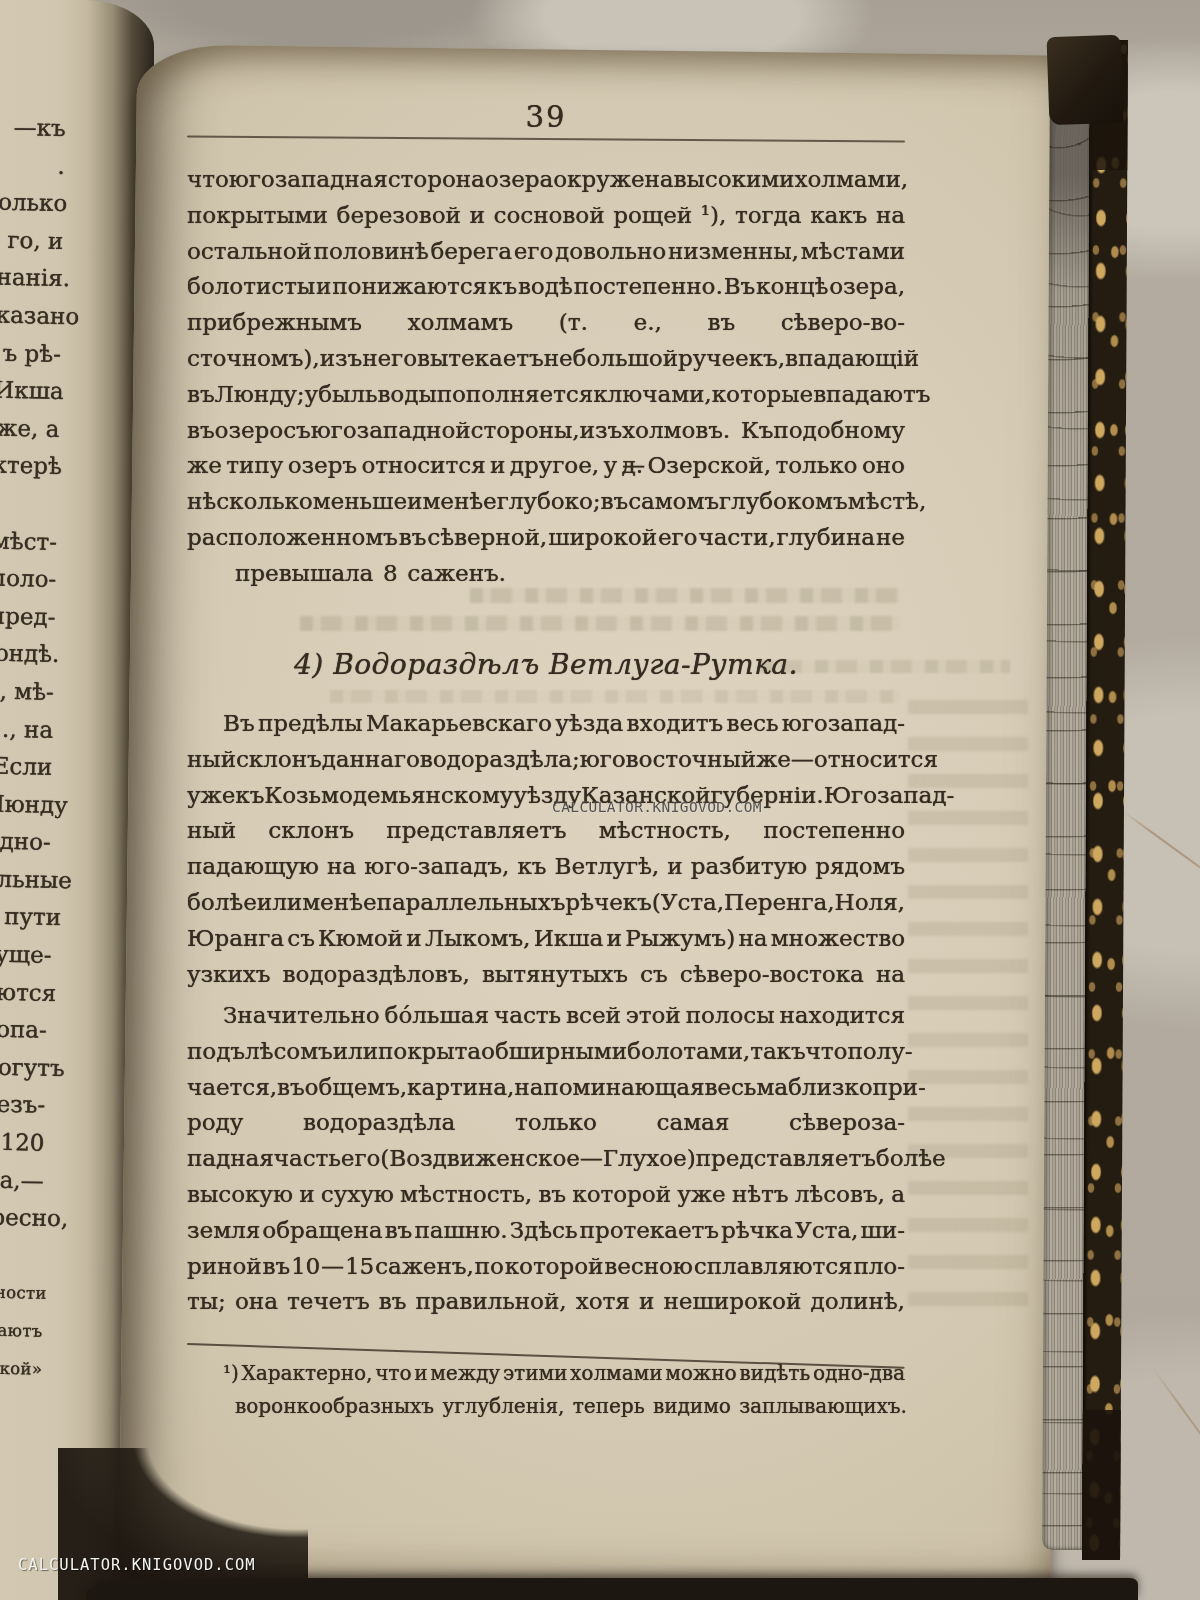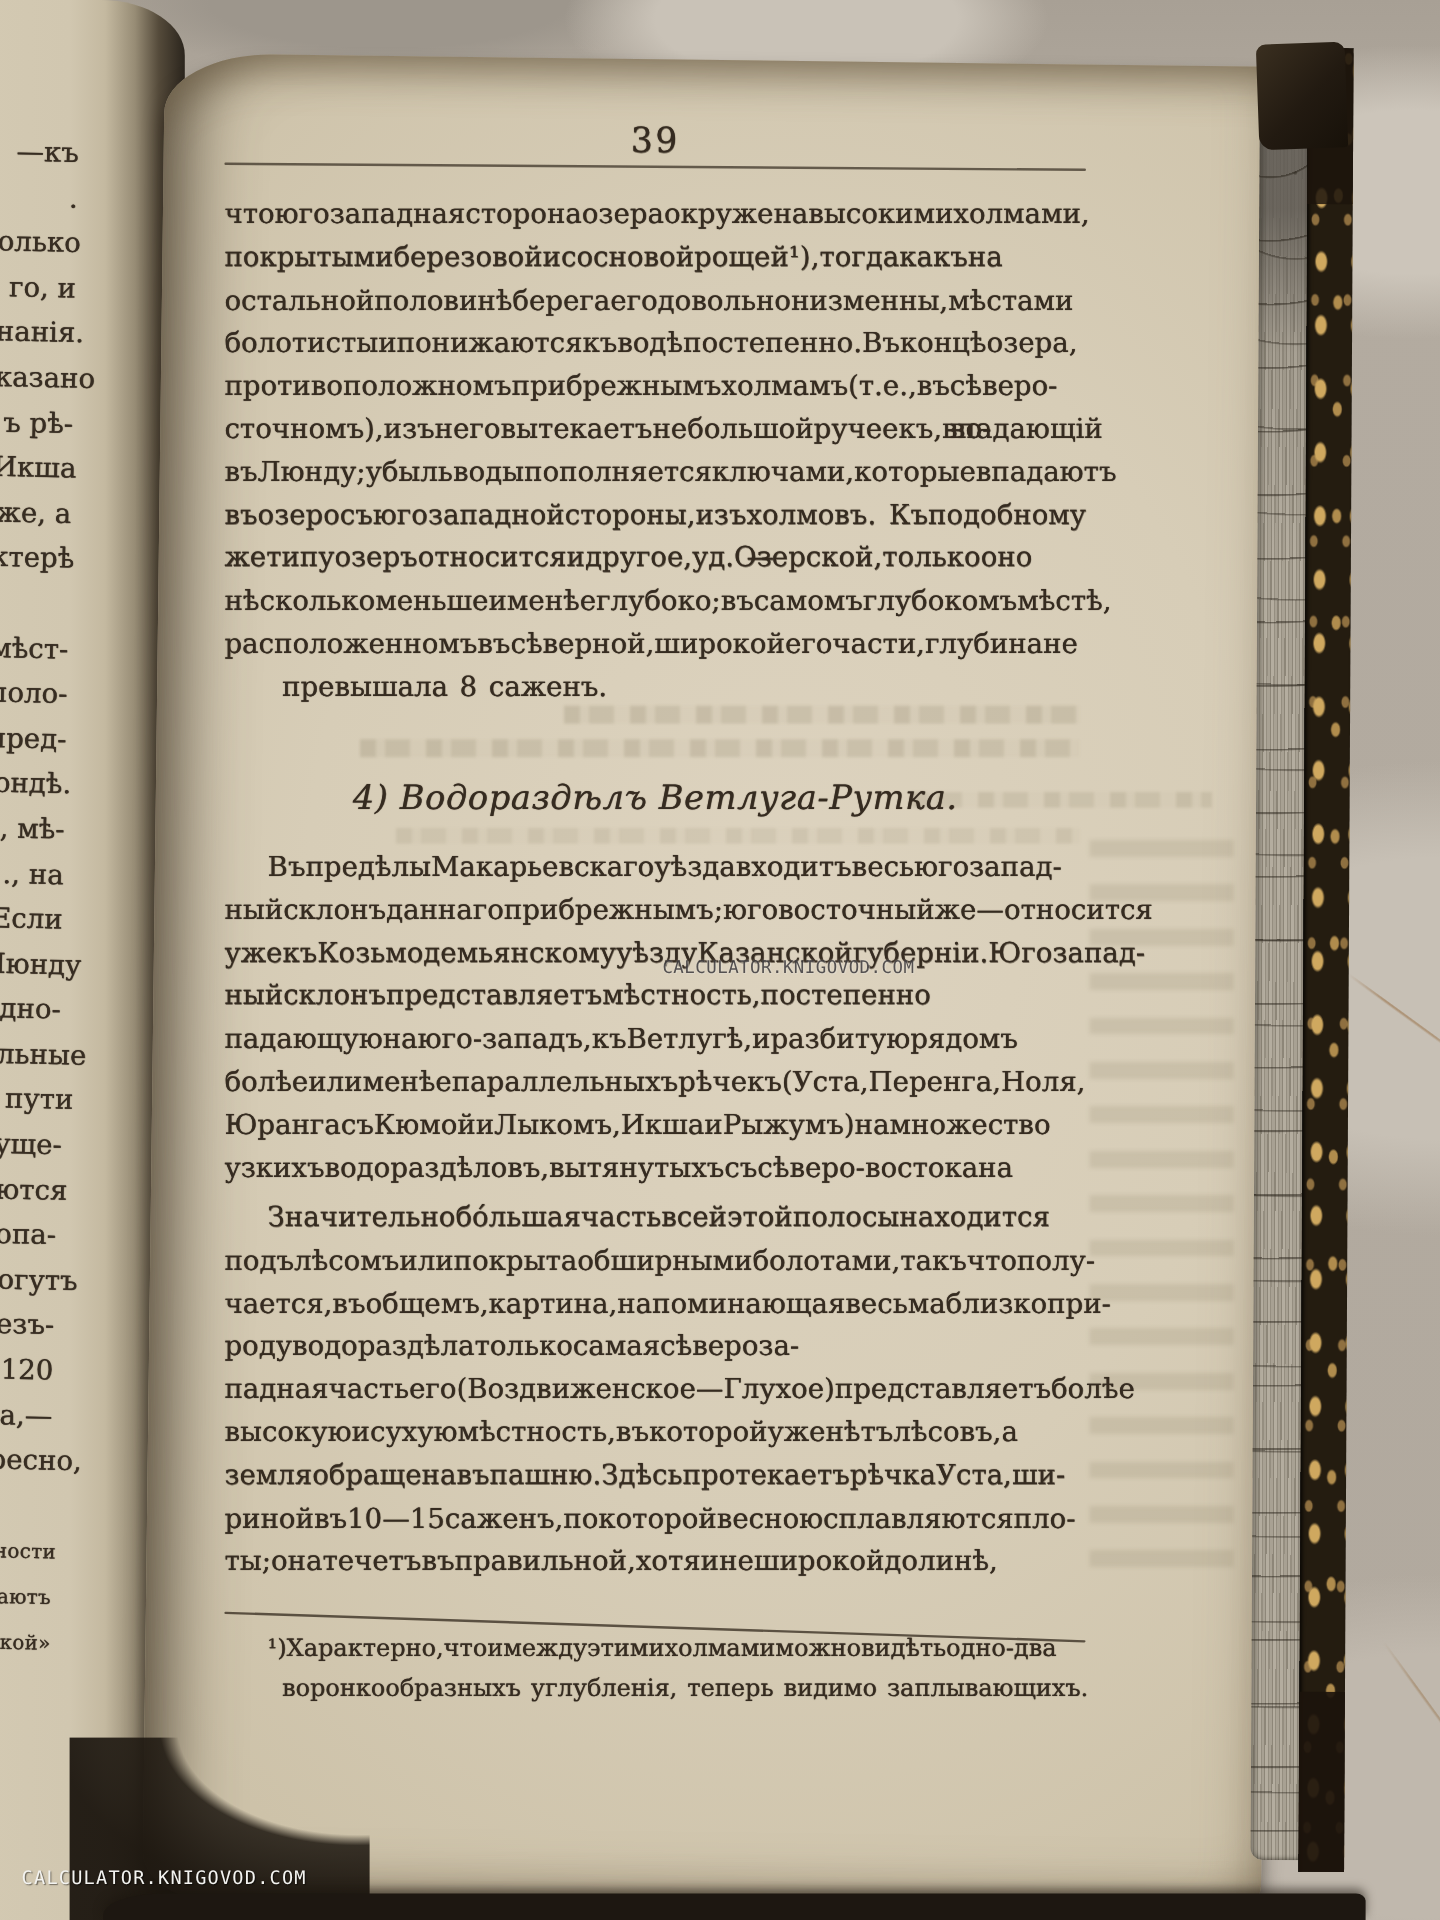--- a/index.html
+++ b/index.html
@@ -73,21 +73,21 @@
   
   .content{position:absolute;left:187px;top:0;width:718px;z-index:6;color:#352b20;}
   .content .abs{position:absolute;left:0;width:718px;}
   .ink{text-shadow:0 0 .9px rgba(53,43,32,.75), .35px .2px 0 rgba(53,43,32,.5);}
 
   .page-number{top:100px;text-align:center;font-size:29px;letter-spacing:2px;}
   .header-rule{top:138px;left:300px;width:124px;height:2px;background:rgba(62,52,40,.75);
     transform:rotate(.4deg);border-radius:2px;}
 
   .para{font-size:23px;}
-  .para .tline{display:flex;align-items:baseline;
+  .para .tline{display:flex;justify-content:space-between;align-items:baseline;
     line-height:35.8px;height:35.8px;overflow:visible;}
   .endleft .tline:last-child{justify-content:flex-start;column-gap:.42em;margin-left:48px;}
   .indent .tline:first-child span:first-child{margin-left:36px;}
 
   .para1{top:162px;}
   .heading{top:648px;text-align:center;font-style:italic;font-size:28px;letter-spacing:.5px;}
   .para2{top:706px;}
   .para3{top:998px;}
 
   .footnote-rule{top:1343px;left:-19px;width:198px;height:2px;background:rgba(60,50,38,.8);
@@ -242,21 +242,20 @@
           <span>и</span>
           <span>понижаются</span>
           <span>къ</span>
           <span>водѣ</span>
           <span>постепенно.</span>
           <span>Въ</span>
           <span>концѣ</span>
           <span>озера,</span>
         </div>
         <div class="tline">
-          <span>противоположномъ</span>
           <span>прибрежнымъ</span>
           <span>холмамъ</span>
           <span>(т.</span>
           <span>е.,</span>
           <span>въ</span>
           <span>сѣверо-во-</span>
         </div>
         <div class="tline">
           <span>сточномъ),</span>
           <span>изъ</span>
@@ -337,21 +336,21 @@
           <span>Макарьевскаго</span>
           <span>уѣзда</span>
           <span>входитъ</span>
           <span>весь</span>
           <span>югозапад-</span>
         </div>
         <div class="tline">
           <span>ный</span>
           <span>склонъ</span>
           <span>даннаго</span>
-          <span>прибрежнымъ;</span>
+          <span>водораздѣла;</span>
           <span>юговосточный</span>
           <span>же</span>
           <span>—</span>
           <span>относится</span>
         </div>
         <div class="tline">
           <span>уже</span>
           <span>къ</span>
           <span>Козьмодемьянскому</span>
           <span>уѣзду</span>

